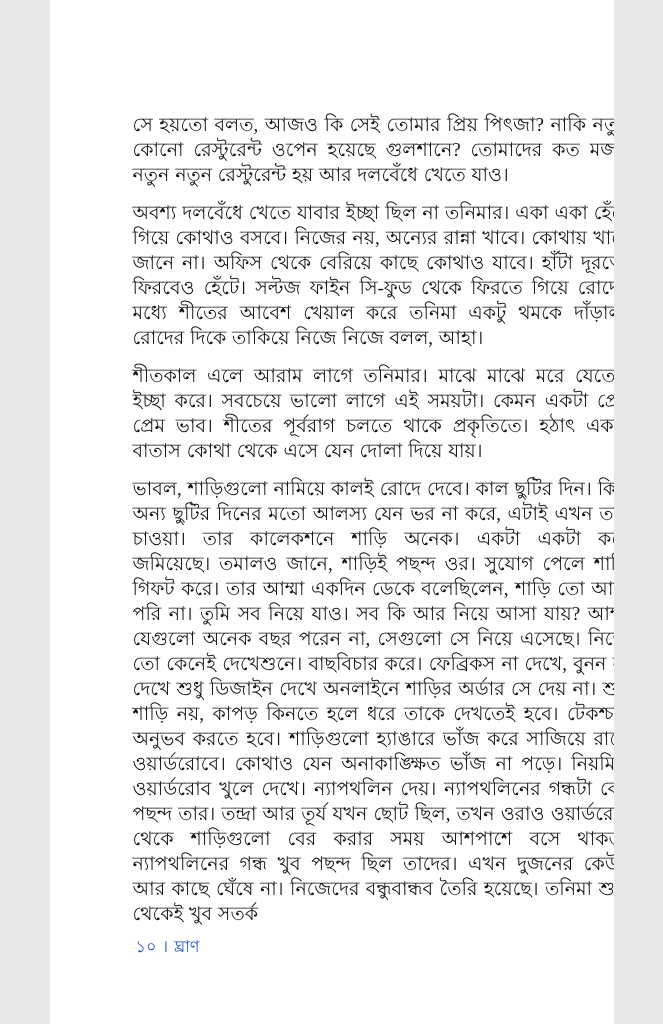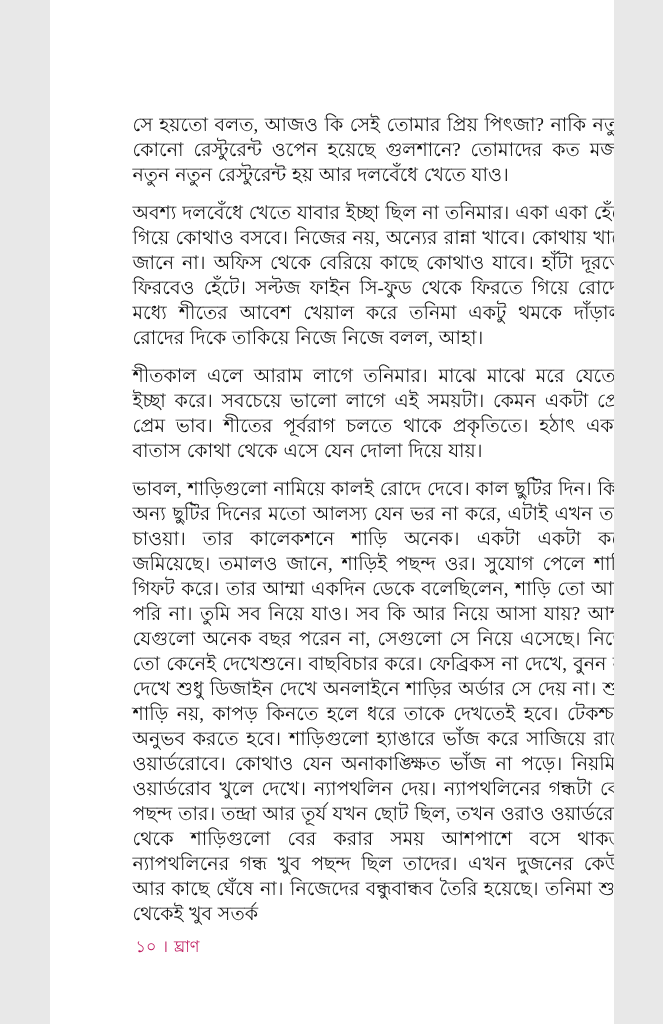--- a/index.html
+++ b/index.html
@@ -31,21 +31,21 @@
     text-justify: inter-word;
     letter-spacing: 0;
     word-spacing: 1px;
   }
   .page-footer {
     position: absolute;
     left: 86px;
     top: 936px;
     font-size: 16px;
     line-height: 22px;
-    color: #be185d;
+    color: #1d4ed8;
     display: flex;
     gap: 6px;
     align-items: center;
   }
 </style>
 </head>
 <body>
 
 <div class="book-page">
   <div class="text-block">

